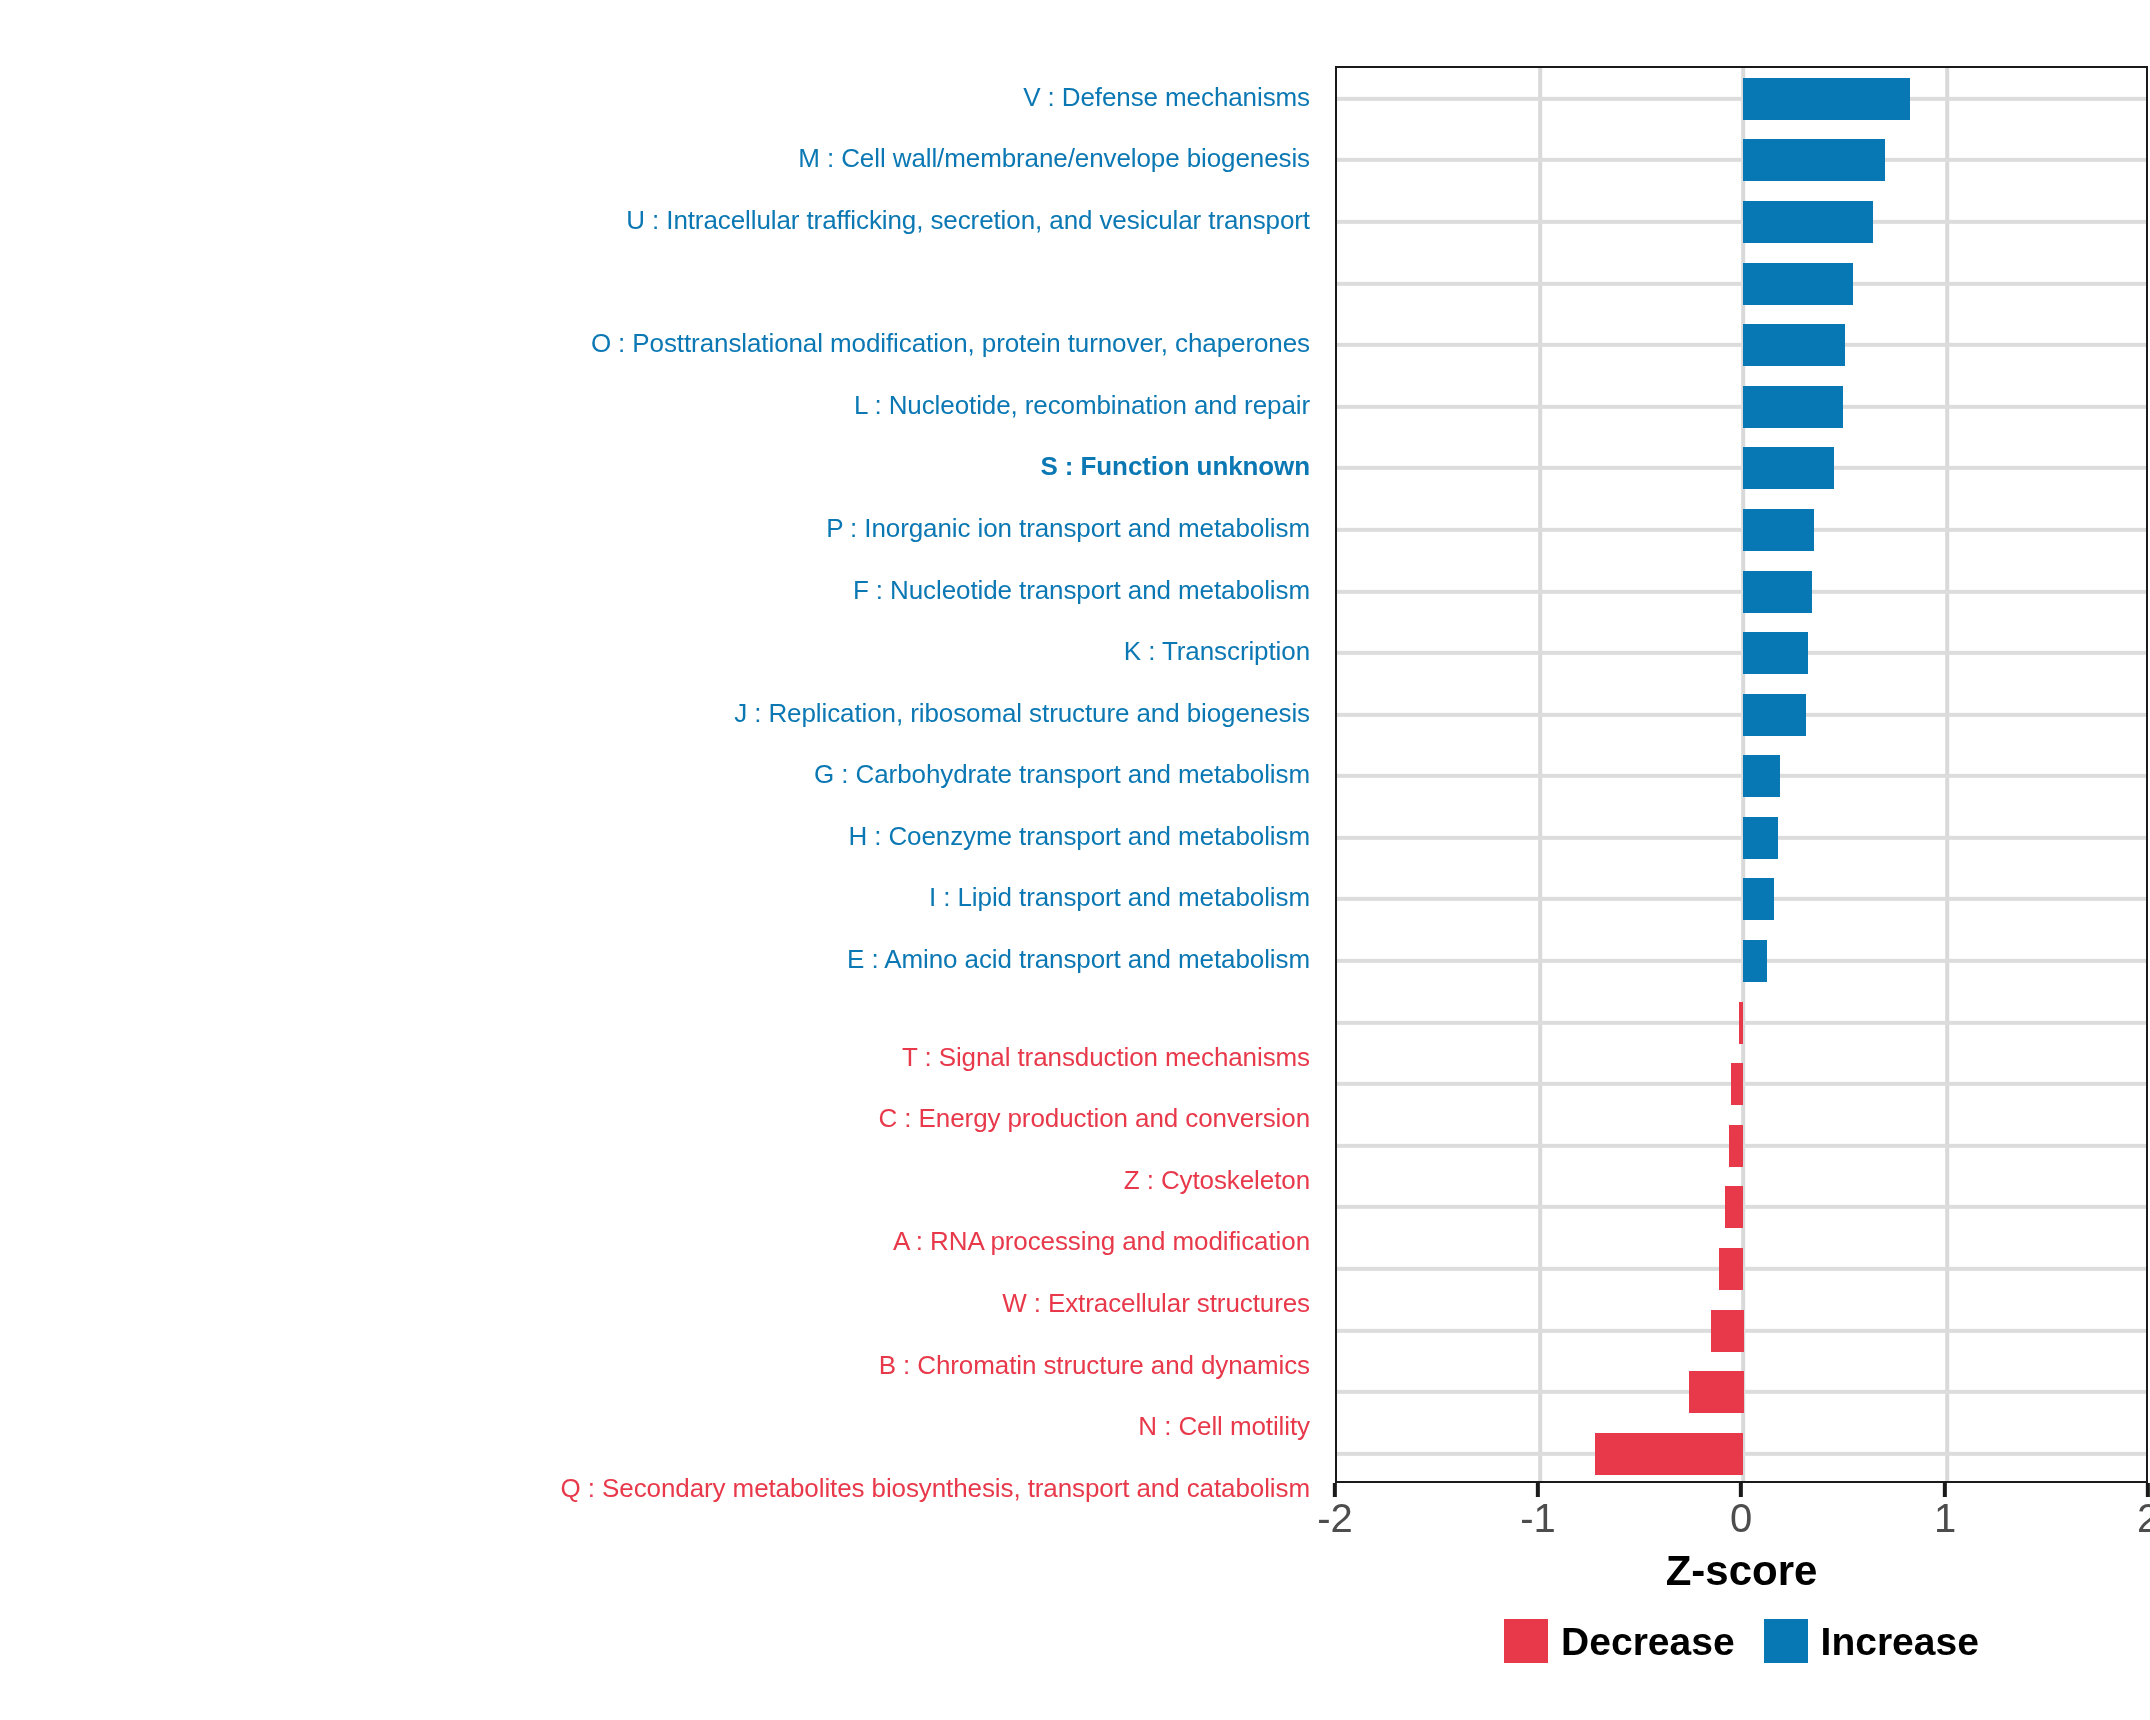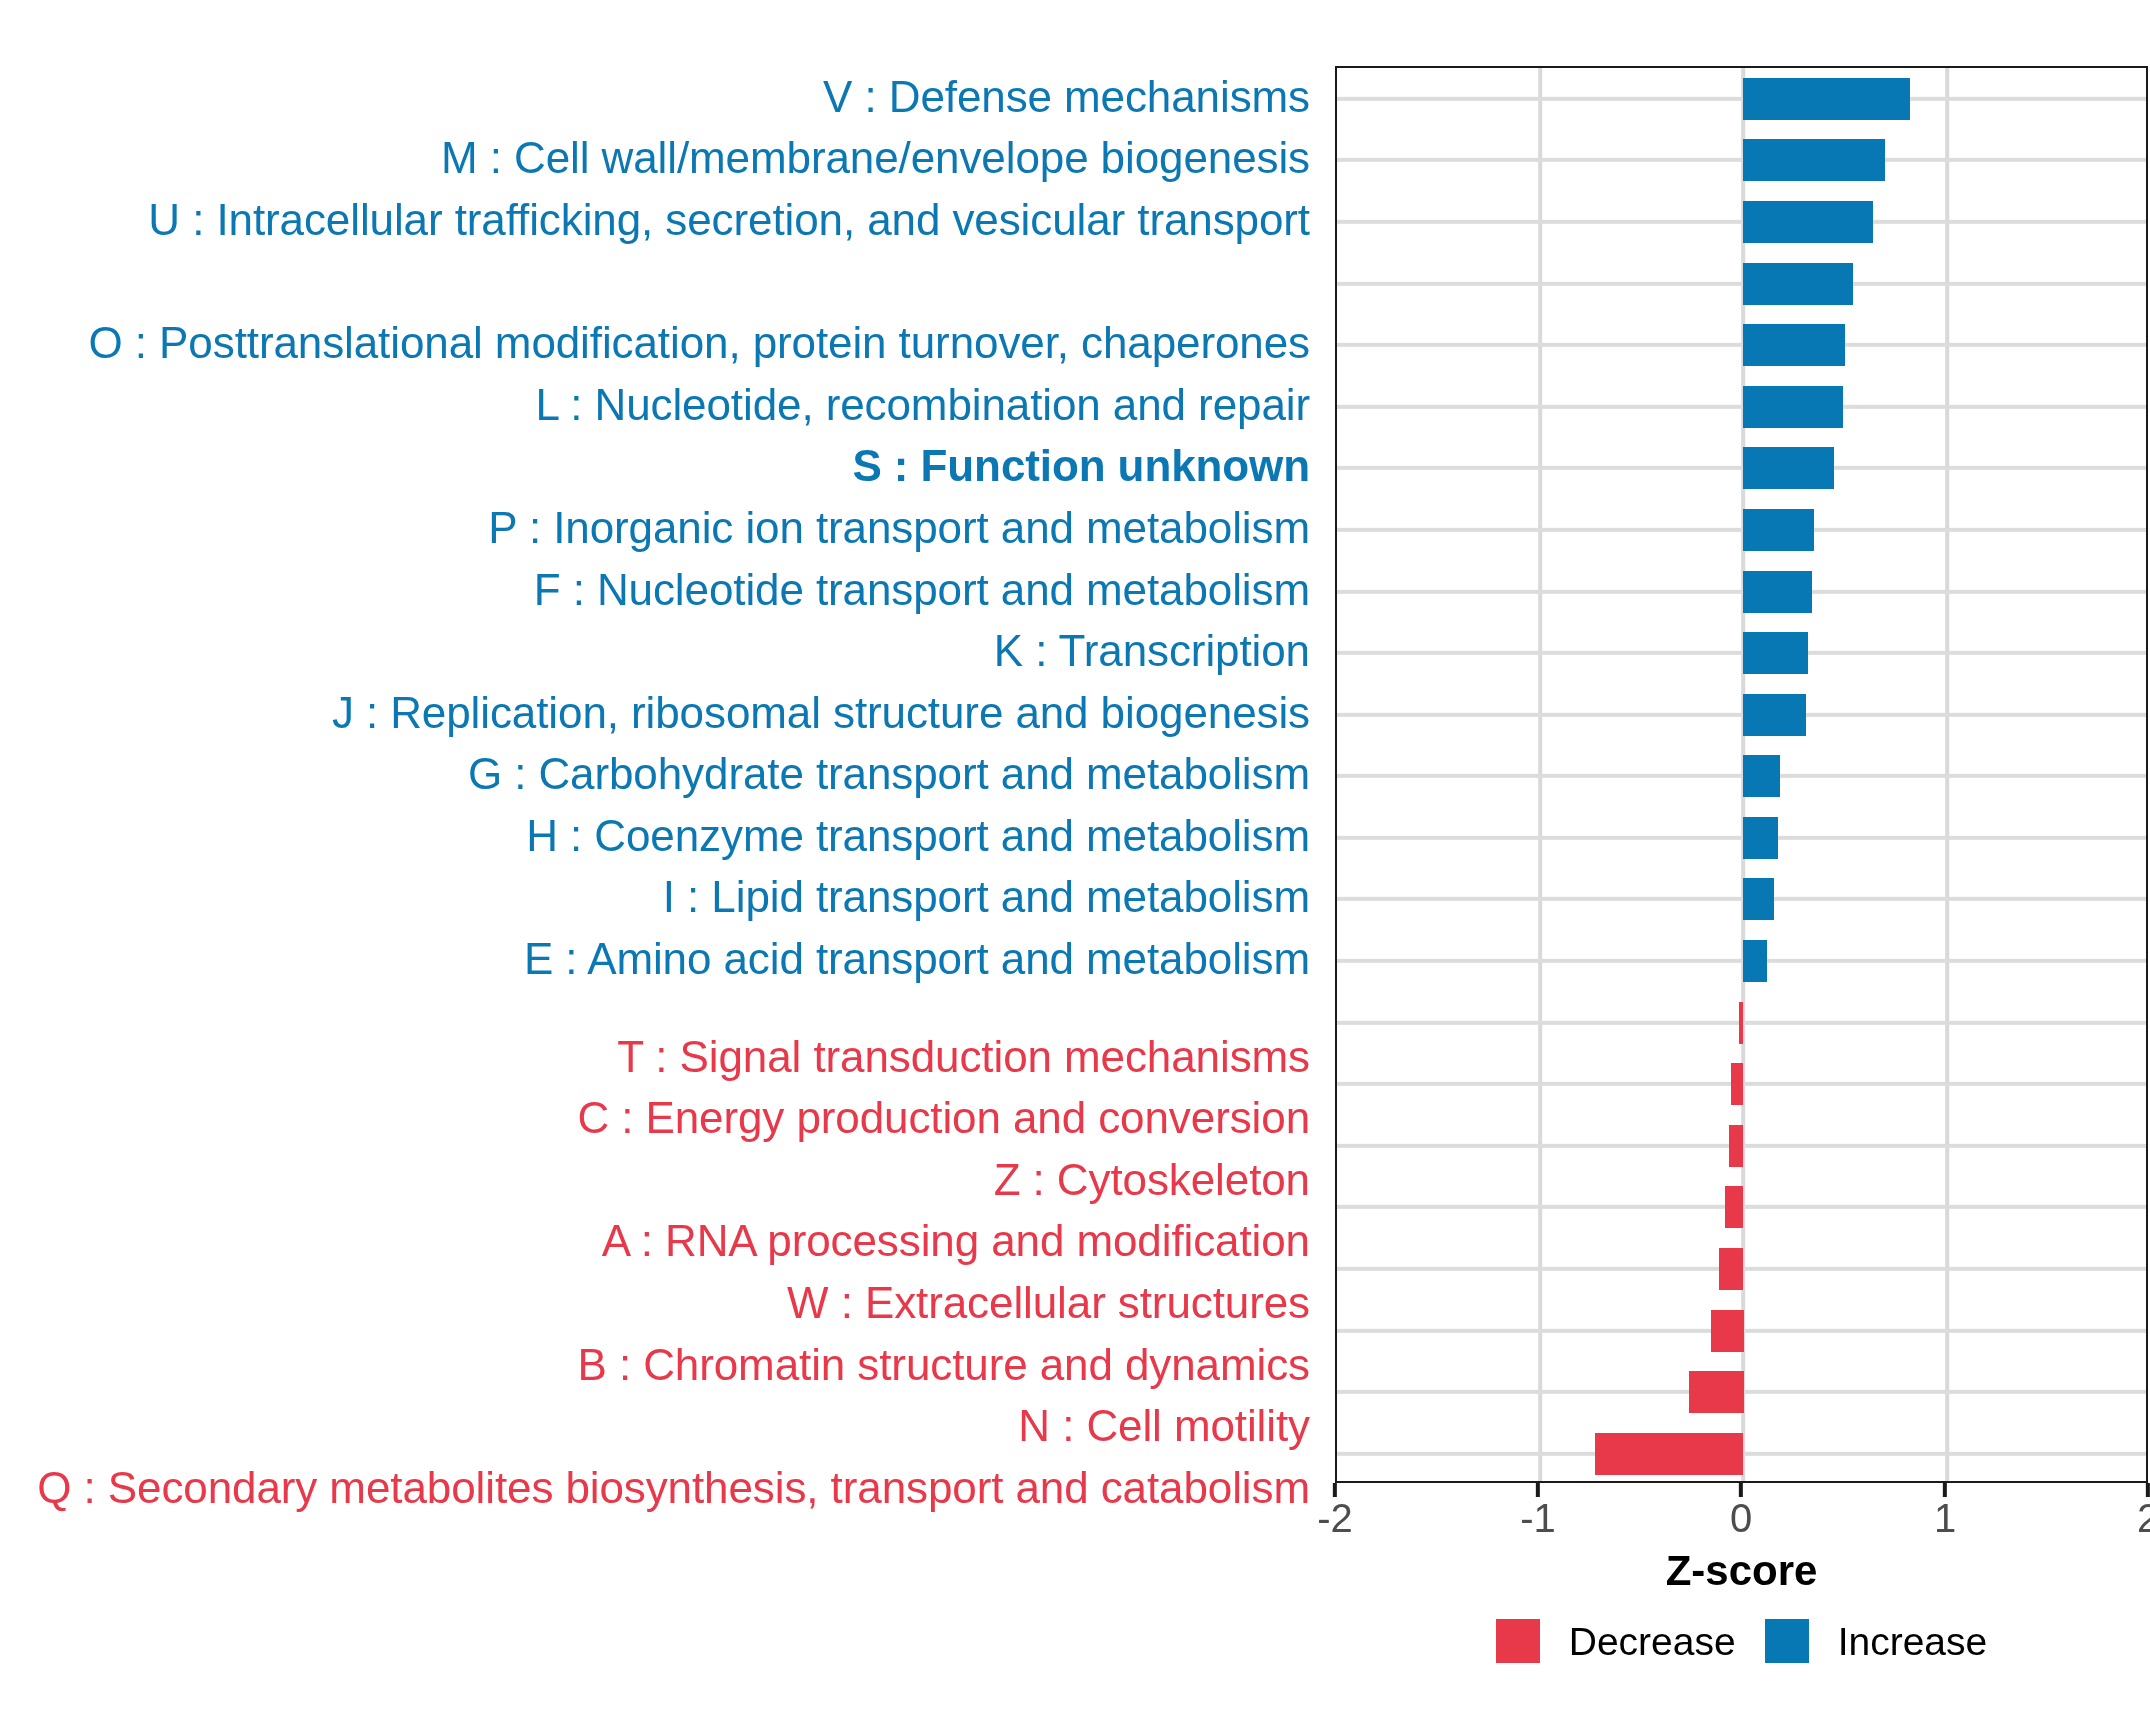--- a/index.html
+++ b/index.html
@@ -27,21 +27,21 @@
     left: 0;
     top: 66px;
     width: 1323px;
     height: 1417px;
   }
   .cat-label {
     position: absolute;
     right: 13px;
     text-align: right;
     white-space: nowrap;
-    font-size: 44px;
+    font-size: 26px;
     line-height: 1;
     letter-spacing: -0.1px;
     transform: translateY(-50%);
   }
   .cat-label.up   { color: #0b78b4; }
   .cat-label.down { color: #e8394b; margin-top: 36px; }
 
   
   #panel {
     position: absolute;
@@ -133,21 +133,22 @@
     top: 1619px;
     width: 813px;
     display: flex;
     justify-content: center;
     align-items: center;
     gap: 29px;
   }
   .legend-item {
     display: flex;
     align-items: center;
-    gap: 29px;
+    gap: 13px;
+    font-weight: bold;
   }
   .legend-swatch {
     width: 44px;
     height: 44px;
     flex: 0 0 auto;
   }
   .legend-swatch.down { background: #e8394b; }
   .legend-swatch.up   { background: #0878b4; }
   .legend-text {
     font-size: 39px;

